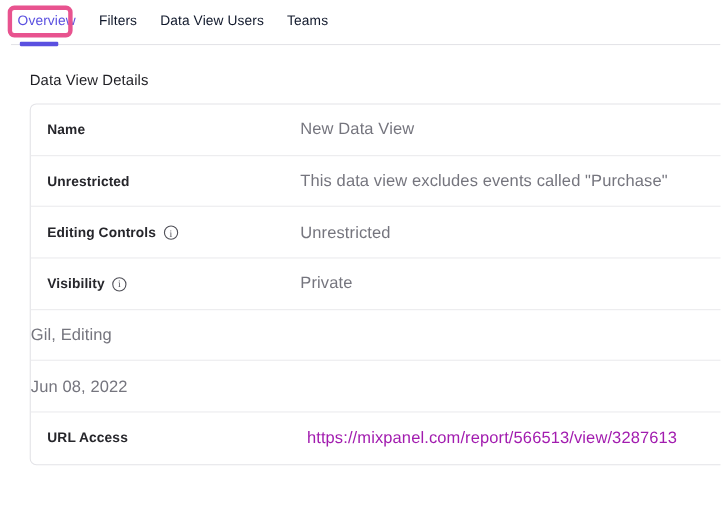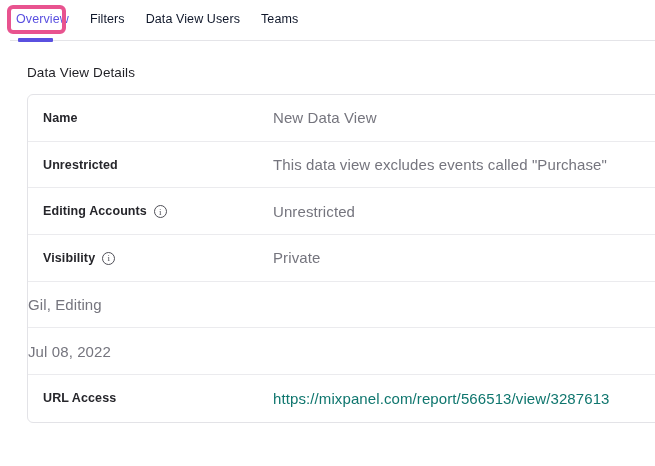--- a/index.html
+++ b/index.html
@@ -87,23 +87,24 @@
     align-items: flex-end;
     letter-spacing: 0.1px;
     flex-shrink: 0;
   }
   .row-value {
     font-size: 15px;
     color: #75757e;
     letter-spacing: 0.1px;
   }
   .row-value a {
-    color: #0f766e;
+    color: #a21caf;
     text-decoration: none;
     cursor: pointer;
+    margin-left: 6px;
   }
   .info-icon {
     display: inline-flex;
     align-items: center;
     justify-content: center;
     width: 13px; height: 13px;
     border: 1px solid #4f4f57;
     border-radius: 50%;
     font-size: 9px;
     font-weight: normal;
@@ -141,40 +142,40 @@
 
   <div class="row">
     <div class="row-label">
       <span>Unrestricted</span>
     </div>
     <div class="row-value">This data view excludes events called "Purchase"</div>
   </div>
 
   <div class="row">
     <div class="row-label">
-      <span>Editing Accounts</span>
+      <span>Editing Controls</span>
       <span class="info-icon">i</span>
     </div>
     <div class="row-value">Unrestricted</div>
   </div>
 
   <div class="row">
     <div class="row-label">
       <span>Visibility</span>
       <span class="info-icon">i</span>
     </div>
     <div class="row-value">Private</div>
   </div>
 
   <div class="row">
     <div class="row-value">Gil, Editing</div>
   </div>
 
   <div class="row">
-    <div class="row-value">Jul 08, 2022</div>
+    <div class="row-value">Jun 08, 2022</div>
   </div>
 
   <div class="row">
     <div class="row-label">
       <span>URL Access</span>
     </div>
     <div class="row-value">
       <a>https://mixpanel.com/report/566513/view/3287613</a>
     </div>
   </div>

